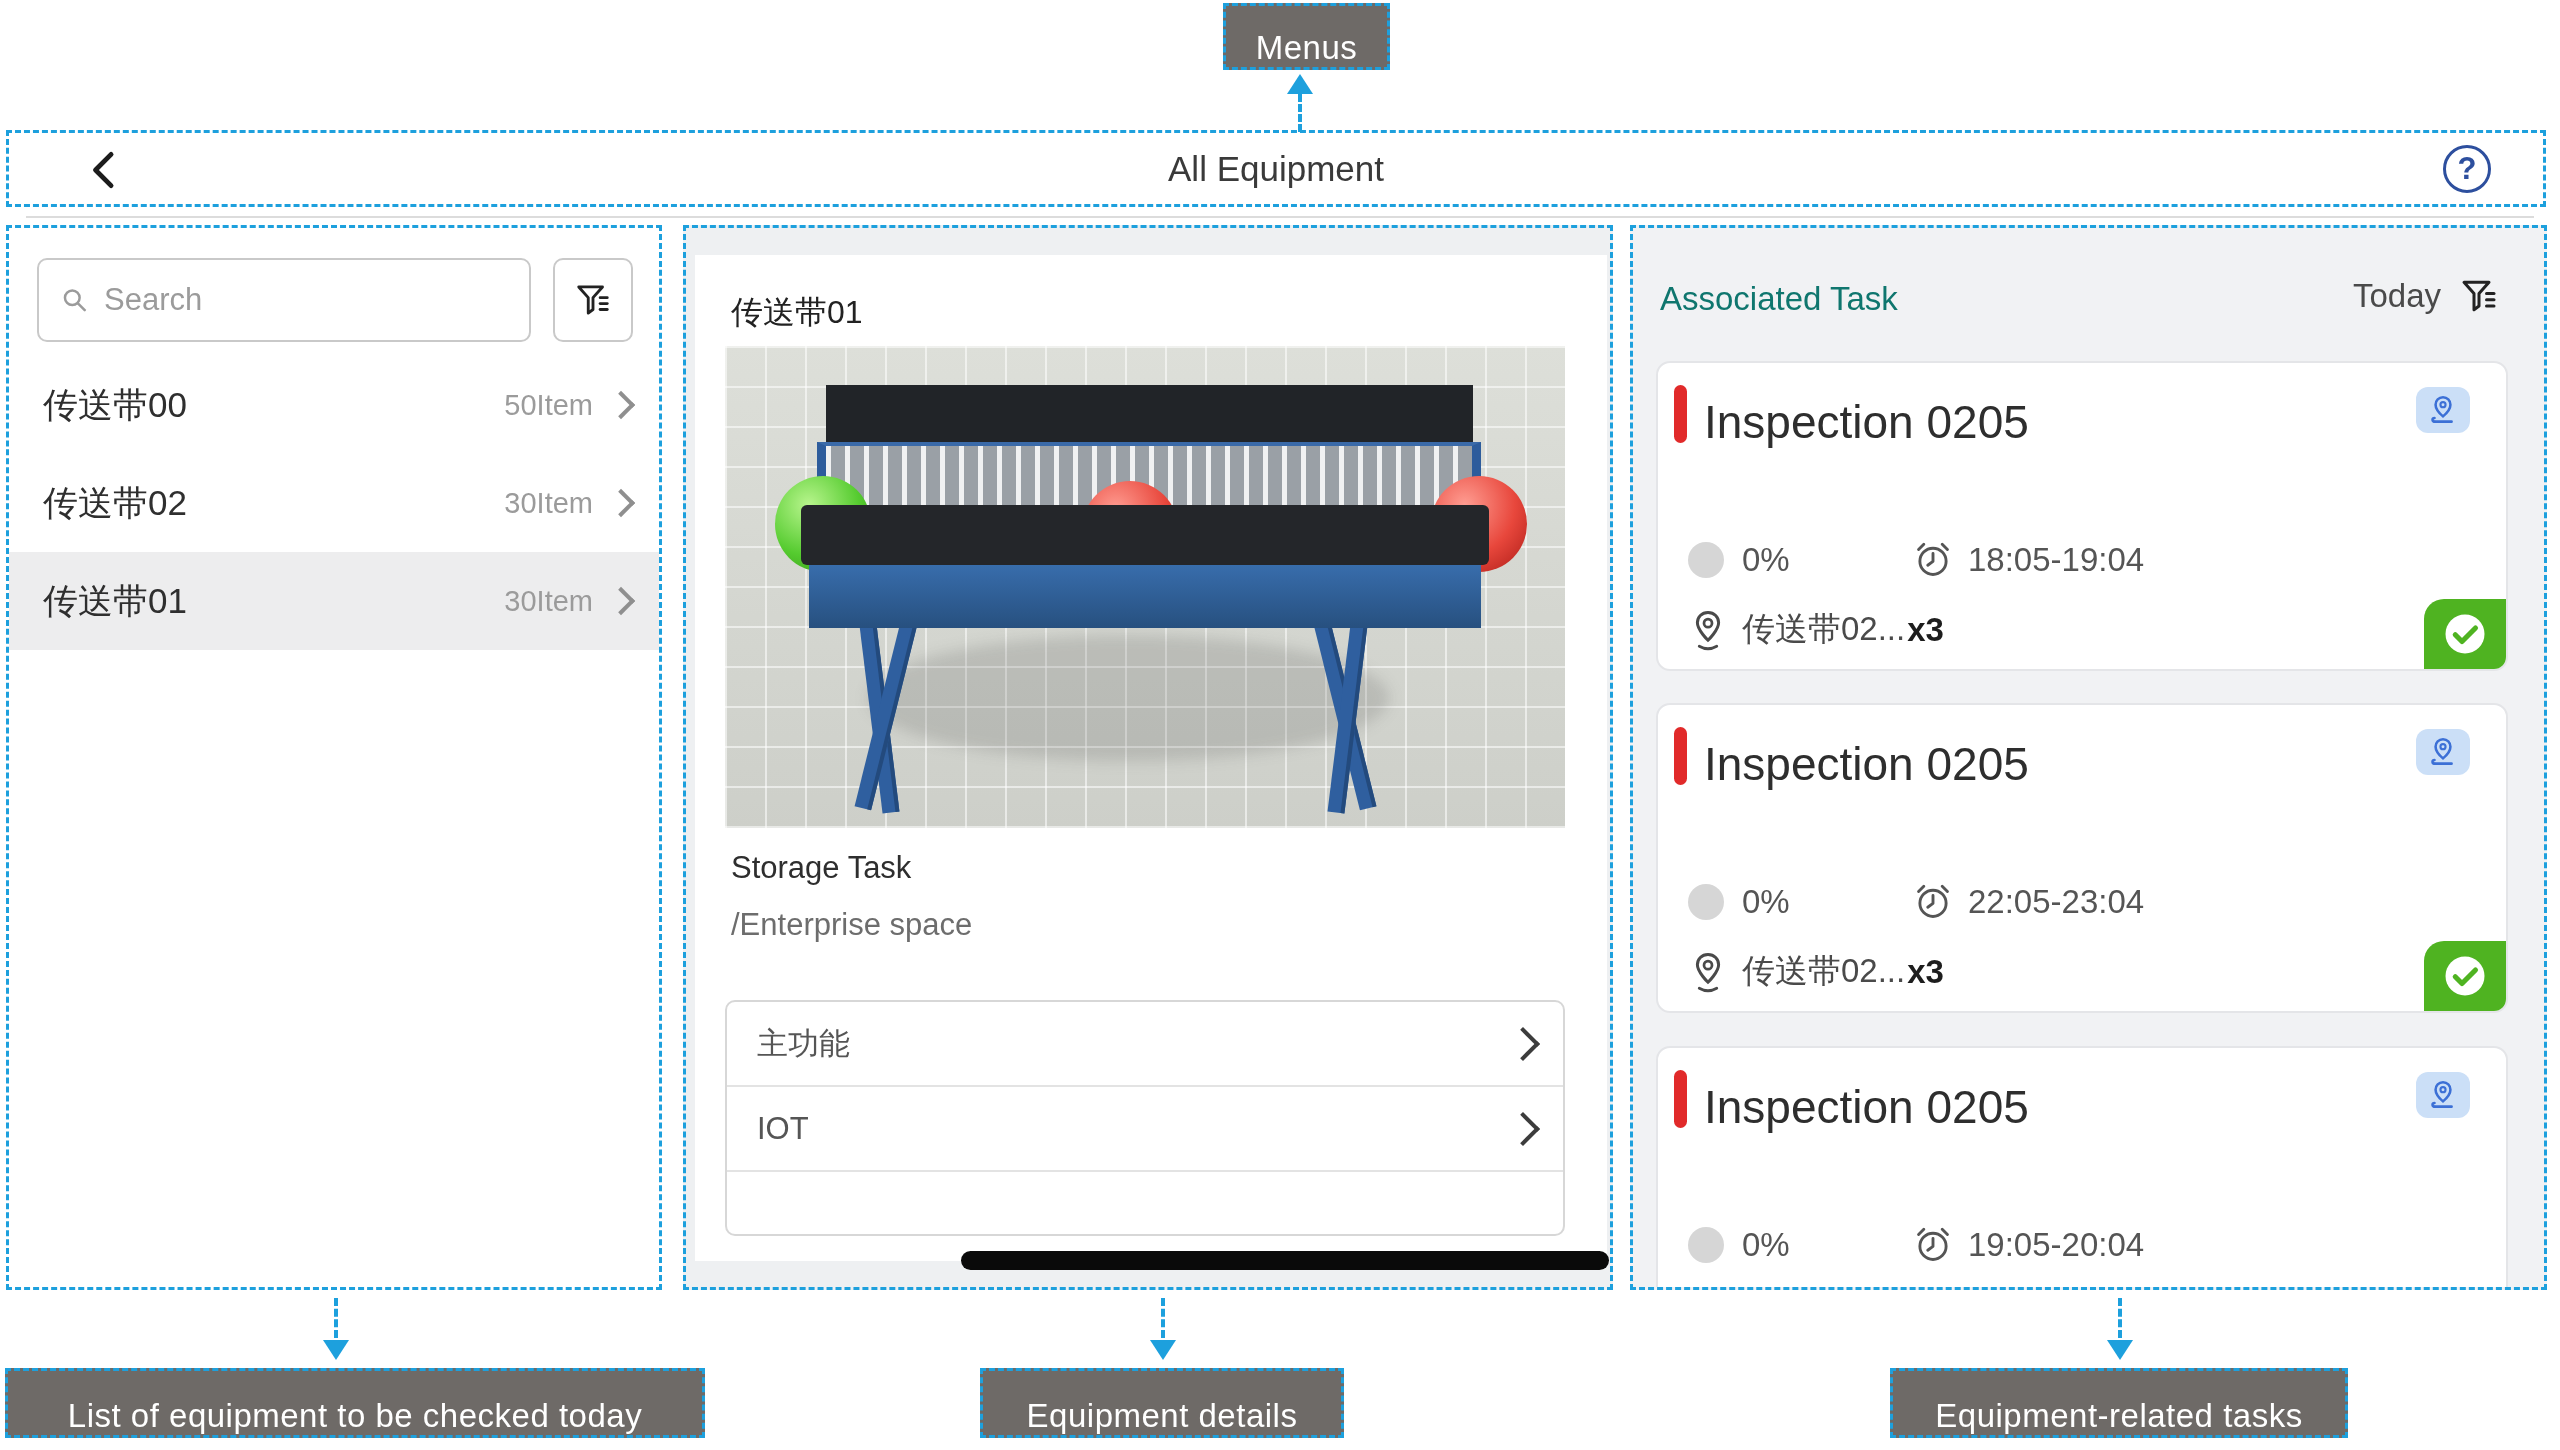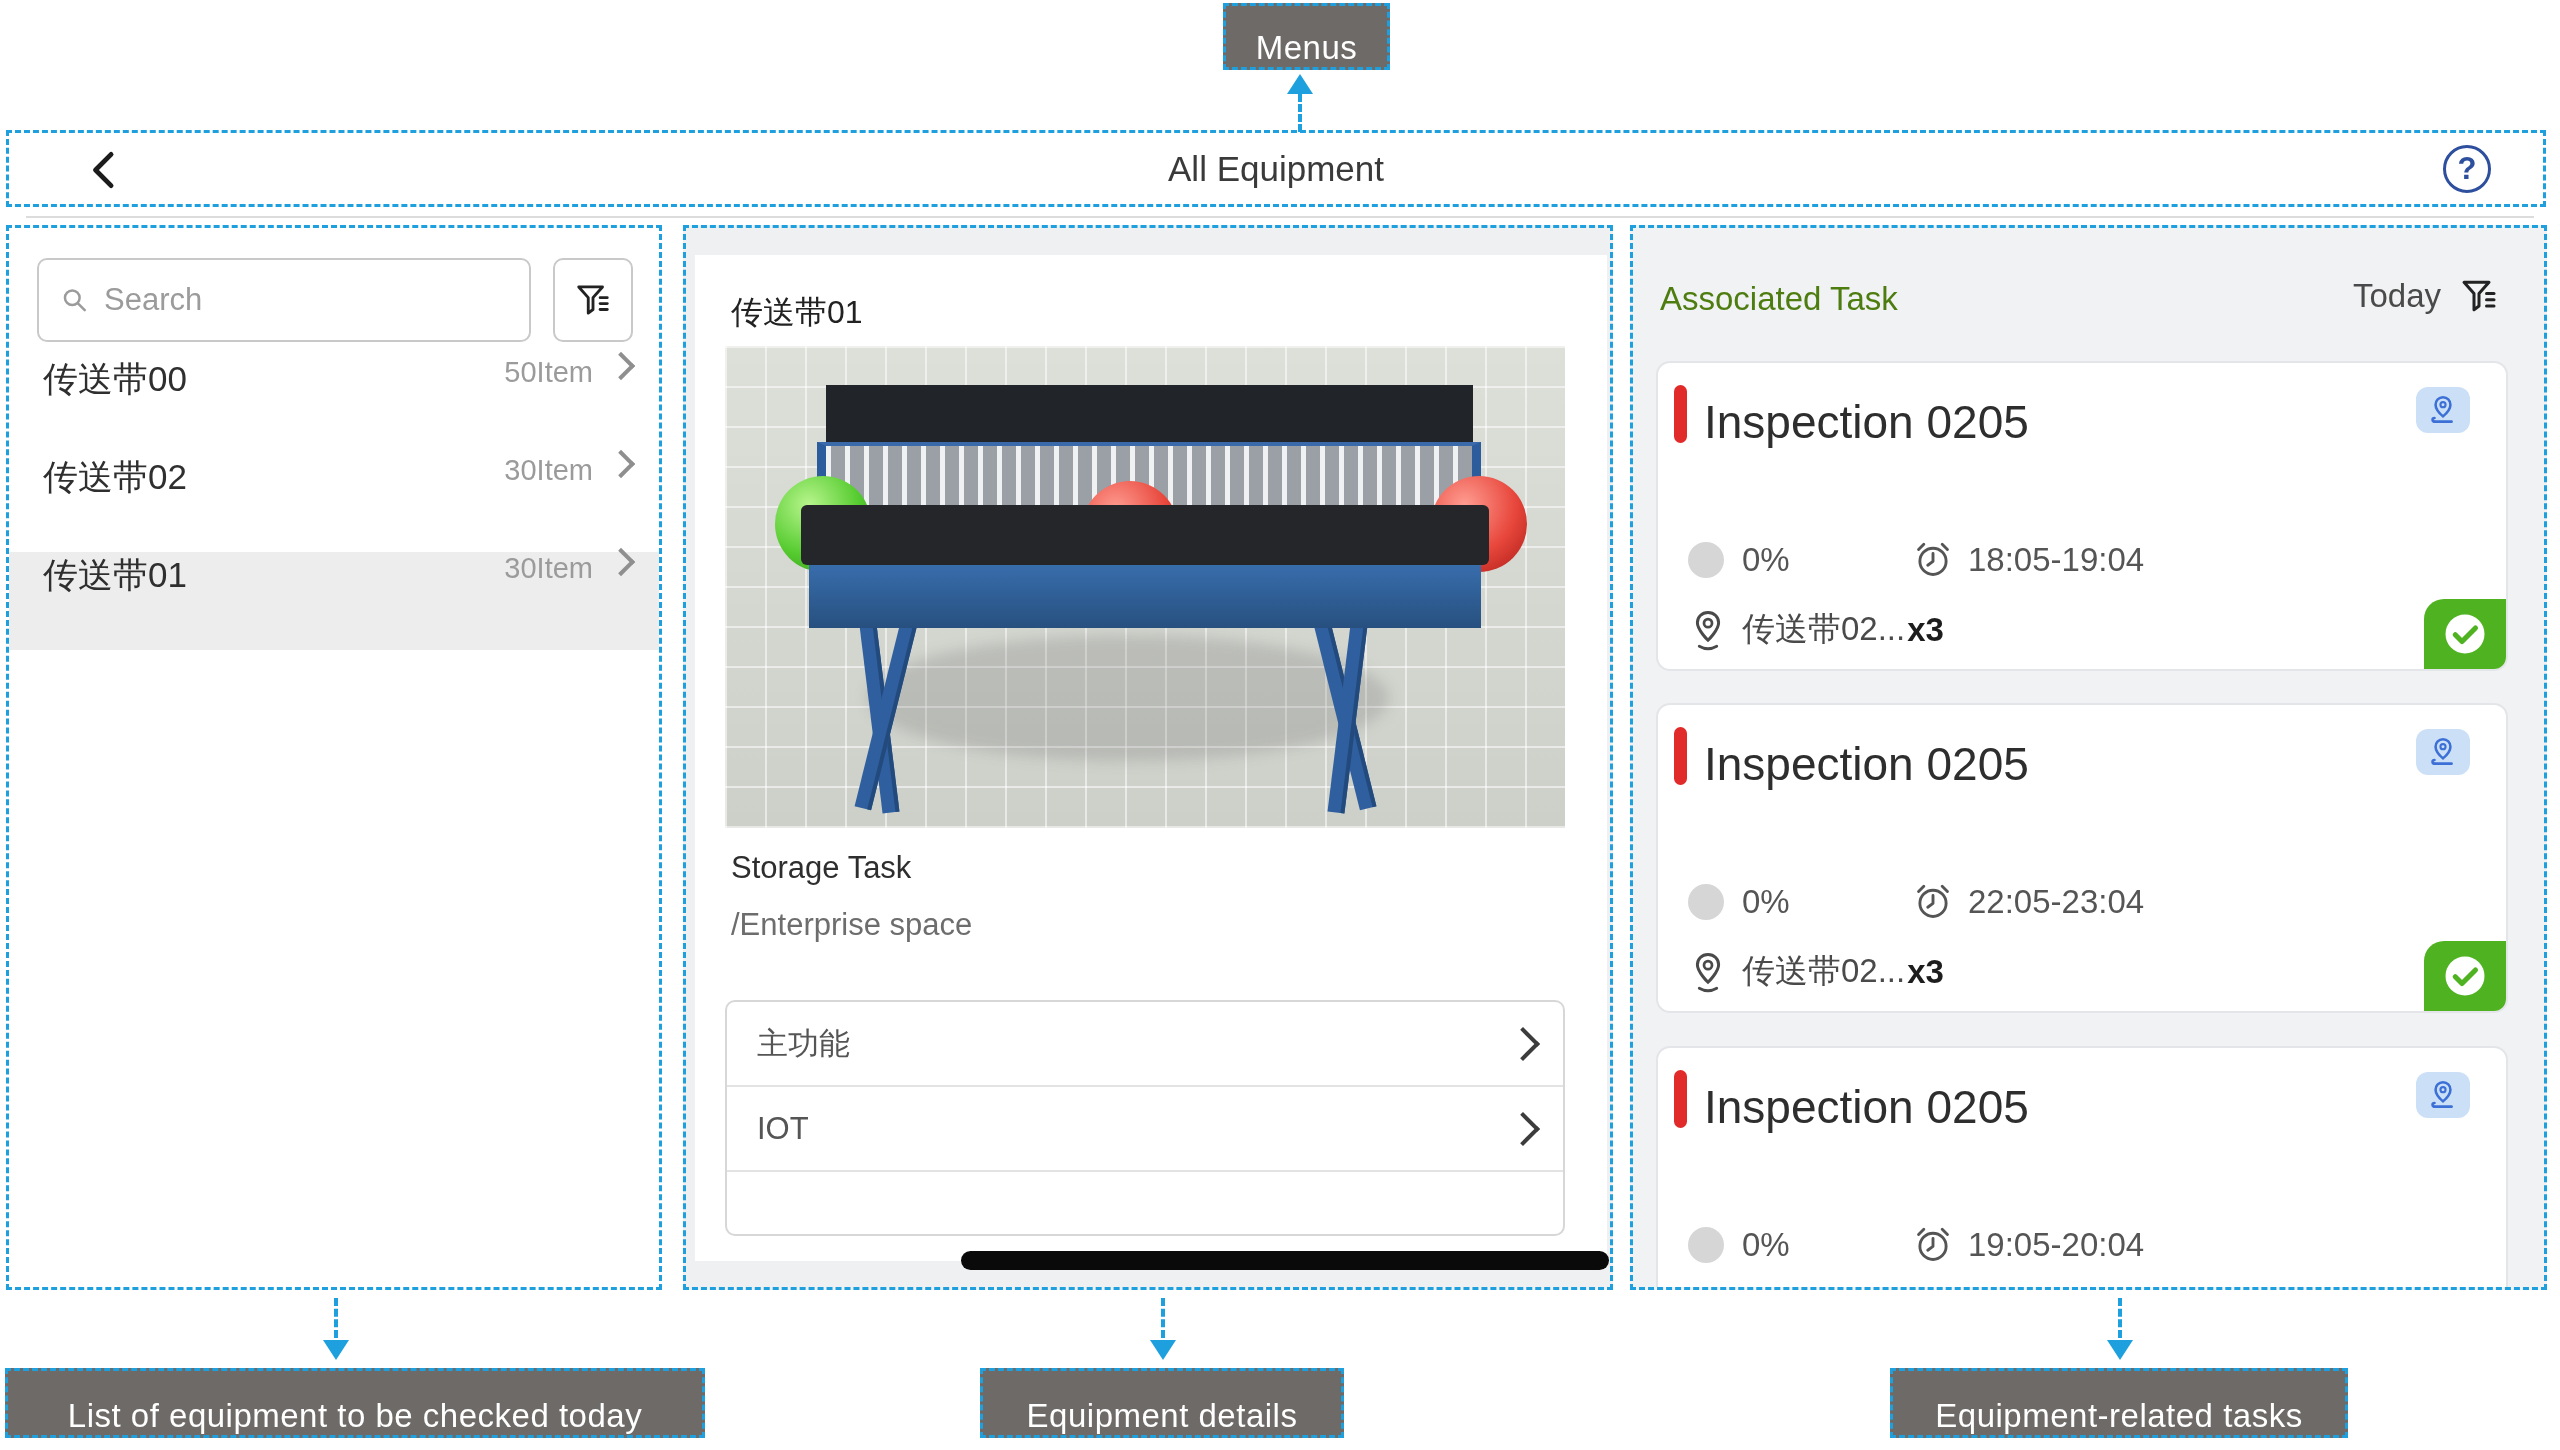--- a/index.html
+++ b/index.html
@@ -43,21 +43,21 @@
   
   .left-panel{left:6px;top:225px;width:656px;height:1065px;background:#fff}
   .search-wrap{position:absolute;left:28px;top:30px;width:494px;height:84px;border:2px solid #c9c9c9;
     border-radius:10px;display:flex;align-items:center;padding:7px 22px;gap:16px;background:#fff}
   .search-wrap input{border:none;outline:none;font-size:31px;color:#555;width:100%;
     font-family:"Liberation Sans",sans-serif}
   .search-wrap input::placeholder{color:#9b9b9b}
   .filter-btn{position:absolute;left:544px;top:30px;width:80px;height:84px;border:2px solid #c9c9c9;
     border-radius:10px;background:#fff;display:flex;align-items:center;justify-content:center}
   .eq-list{position:absolute;left:0;top:128px;width:650px}
-  .eq-row{height:98px;display:flex;padding:0 28px 0 34px}
+  .eq-row{height:98px;display:flex;align-items:center;padding:0 28px 0 34px}
   .eq-row.selected{background:#ededee}
   .eq-name{font-size:35px;color:#2f2f2f;flex:1}
   .eq-count{font-size:29px;color:#9b9b9b;margin-right:18px}
 
   .chev{width:20px;height:20px;border-top:4px solid #8f8f8f;border-right:4px solid #8f8f8f;
     transform:rotate(45deg)}
   .chev.dark{border-color:#3c3c3c;width:24px;height:24px}
 
   
   .mid-panel{left:683px;top:225px;width:930px;height:1065px;background:#eef0f2;overflow:hidden}
@@ -92,21 +92,21 @@
   .menu-box{position:absolute;left:30px;top:745px;width:840px;height:236px;border:2px solid #d7d7d7;
     border-radius:10px;background:#fff}
   .menu-row{height:85px;display:flex;align-items:center;padding:0 28px 0 30px;border-bottom:2px solid #e3e3e3}
   .menu-row:last-child{border-bottom:none}
   .menu-row .lbl{flex:1;font-size:31px;color:#555}
   .hscroll{position:absolute;left:275px;top:1023px;width:648px;height:19px;background:#0a0a0a;border-radius:10px}
 
   
   .right-panel{left:1630px;top:225px;width:917px;height:1065px;background:var(--panel-gray);overflow:hidden}
   .tasks-hdr{position:absolute;left:0;top:0;width:100%;height:110px}
-  .tasks-title{position:absolute;left:27px;top:52px;font-size:33px;color:#4d7c0f}
+  .tasks-title{position:absolute;left:27px;top:52px;font-size:33px;color:#0f766e}
   .tasks-filter{position:absolute;right:45px;top:48px;display:flex;align-items:center;gap:18px}
   .tasks-filter .today{font-size:33px;color:#4a4a4a}
   .task-card{position:absolute;left:23px;width:852px;height:310px;background:#fff;
     border:2px solid #e4e5e8;border-radius:14px;overflow:hidden}
   .card1{top:133px}.card2{top:475px}.card3{top:818px}
   .red-bar{position:absolute;left:16px;top:22px;width:13px;height:58px;border-radius:7px;background:var(--red)}
   .task-title{position:absolute;left:46px;top:32px;font-size:46px;color:#2e2e2e}
   .nav-badge{position:absolute;right:36px;top:24px;width:54px;height:46px;border-radius:12px;
     background:var(--blue-badge);display:flex;align-items:center;justify-content:center}
   .task-mid{position:absolute;left:30px;top:176px;width:660px;display:flex;align-items:center}

